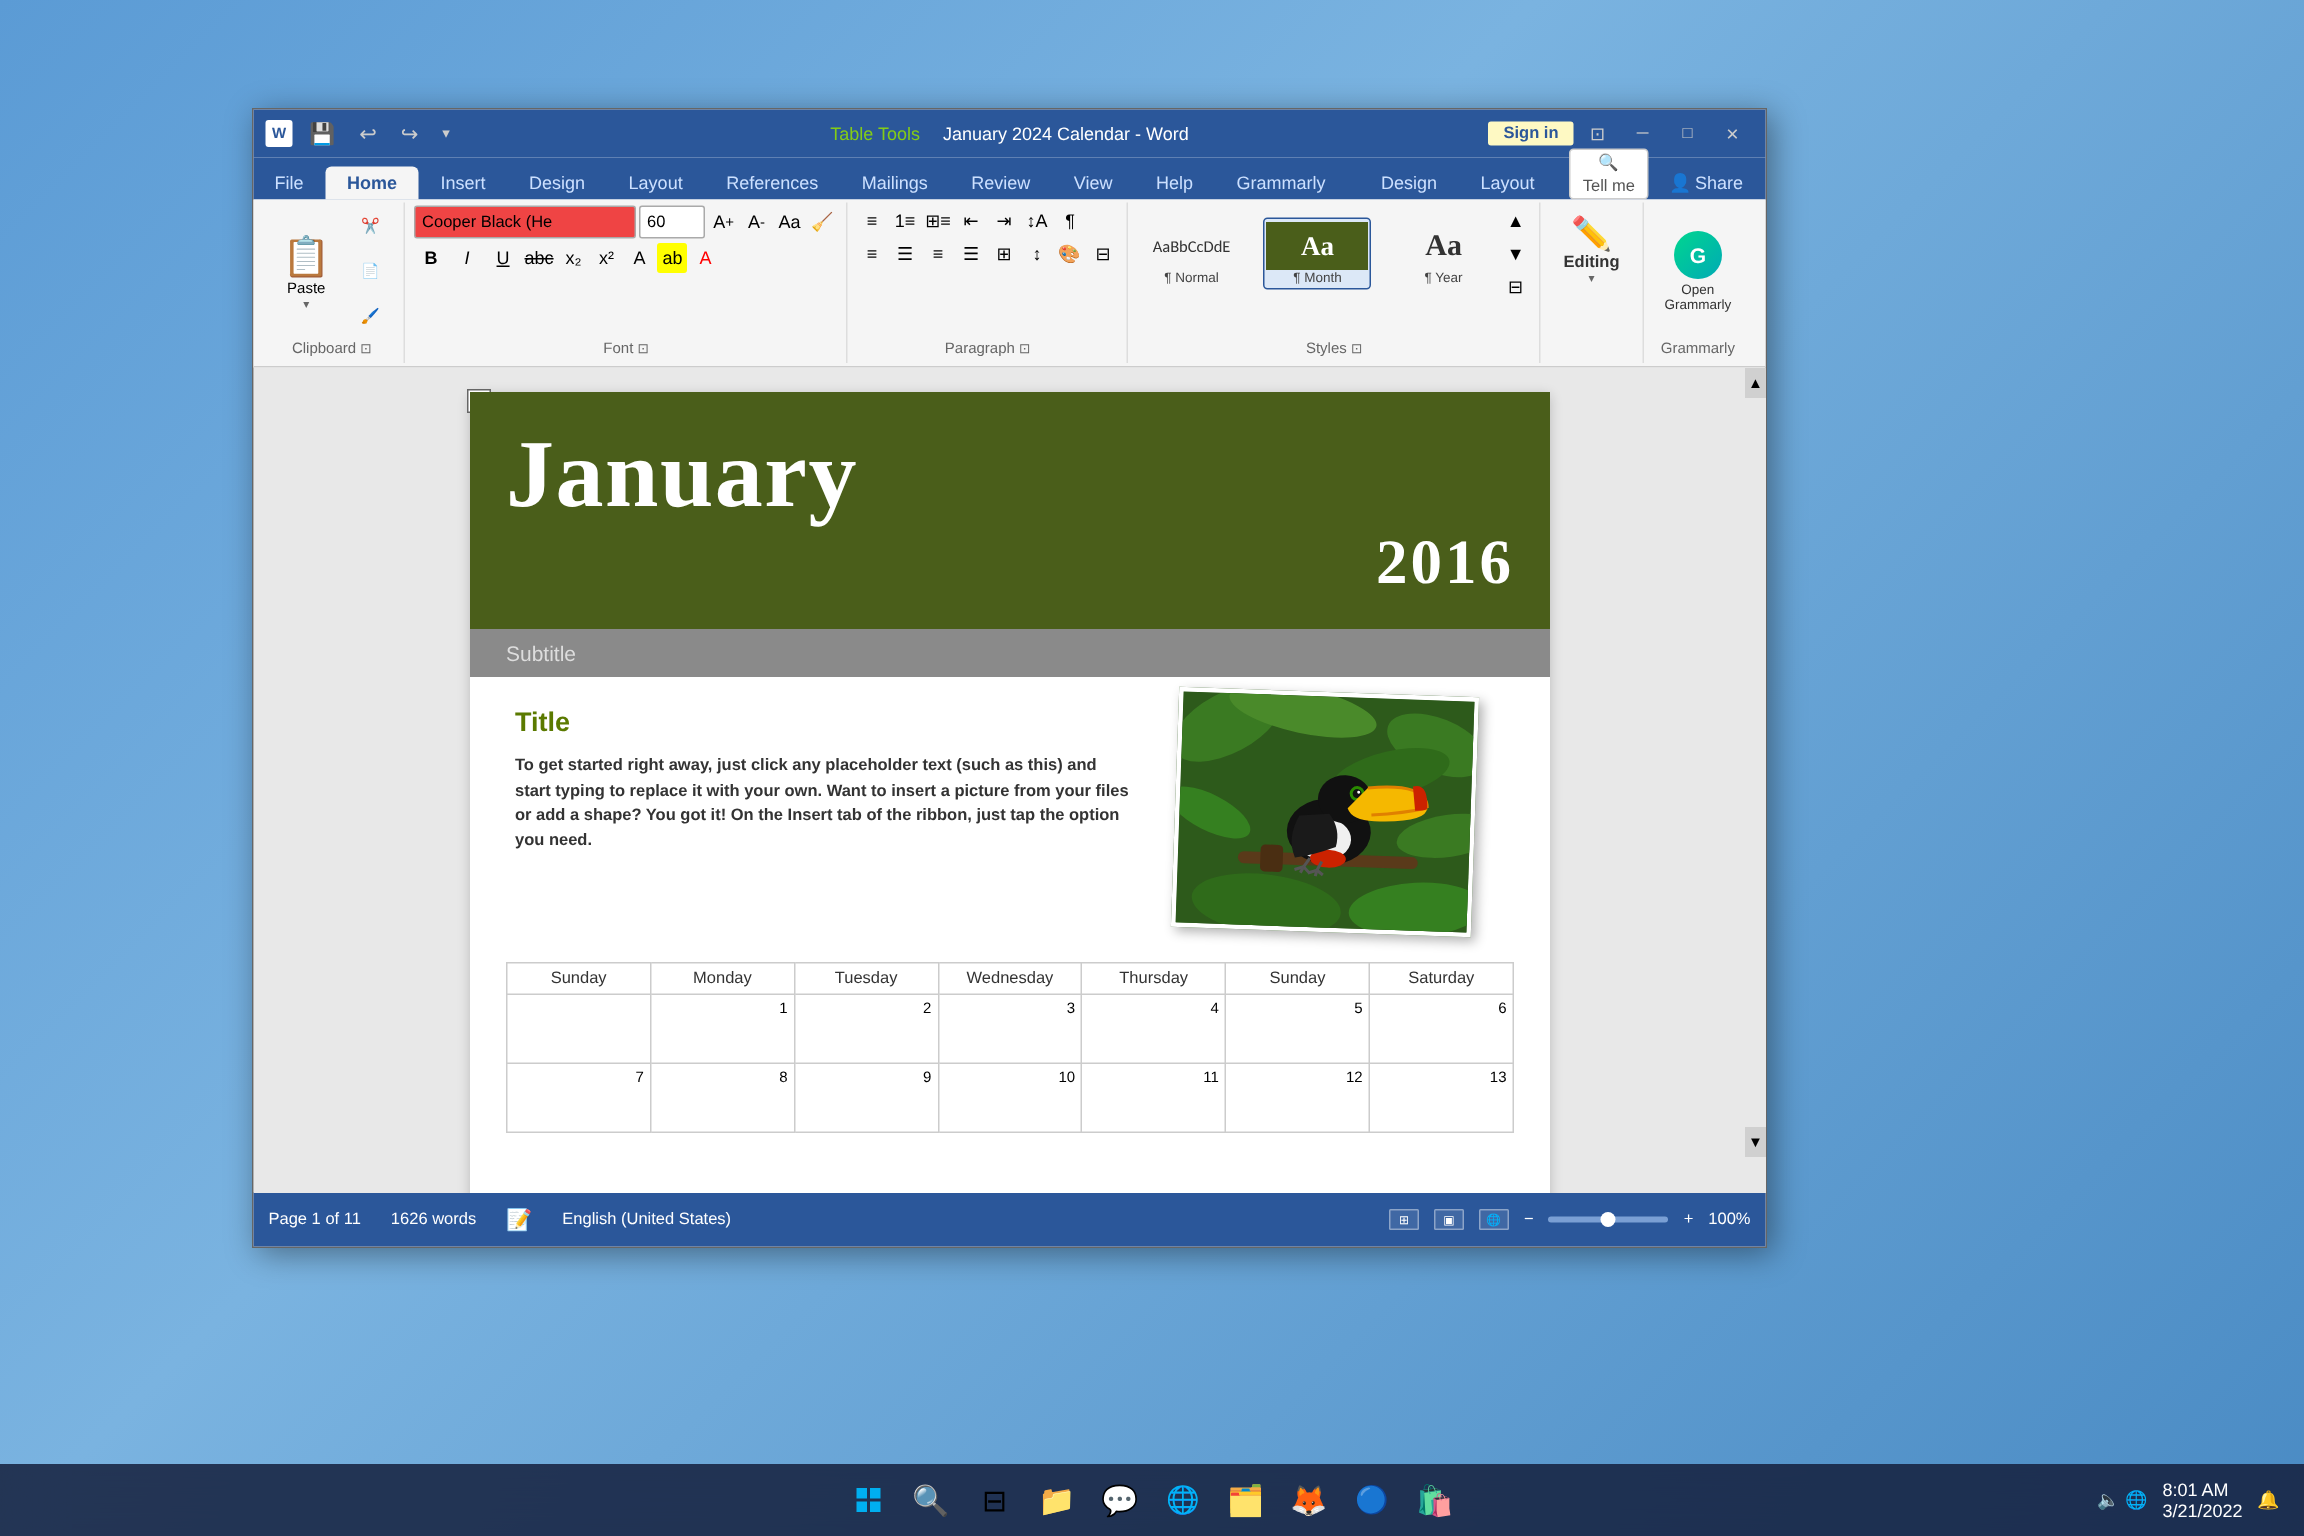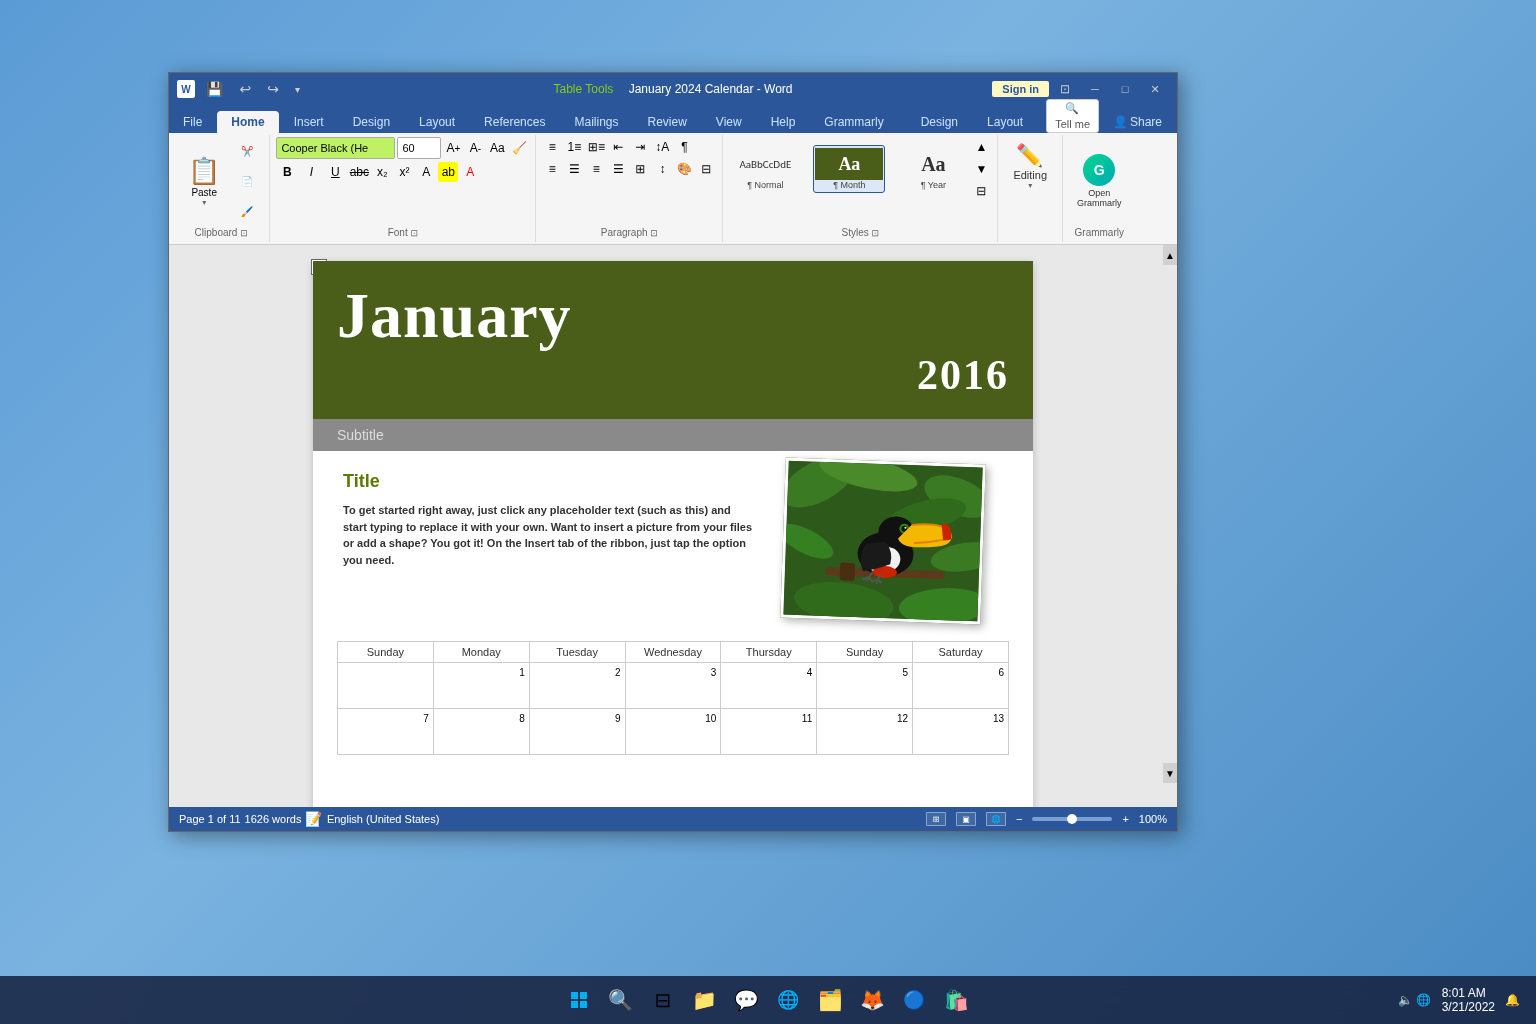--- a/index.html
+++ b/index.html
@@ -201,22 +201,22 @@
       justify-content: center;
     }
 
     
     .font-select {
       font-size: 11px;
       padding: 1px 4px;
       border: 1px solid #aaa;
       border-radius: 2px;
       height: 22px;
-      background: #bef264;
-      width: 119px;
+      background: #ef4444;
+      width: 148px;
     }
     .size-select {
       font-size: 11px;
       padding: 1px 4px;
       border: 1px solid #aaa;
       border-radius: 2px;
       height: 22px;
       background: white;
       width: 44px;
     }
@@ -383,28 +383,28 @@
       border: 1px solid #ccc;
       padding: 4px 4px 30px 4px;
       font-size: 10px;
       text-align: right;
       vertical-align: top;
       width: calc(100%/7);
     }
 
     
     .status-bar {
-      height: 24px;
+      height: 36px;
       background: #2b579a;
       display: flex;
       align-items: center;
       padding: 0 10px;
       color: white;
       font-size: 11px;
-      gap: 4px;
+      gap: 20px;
       flex-shrink: 0;
       justify-content: flex-end;
     }
     .status-right {
       margin-left: auto;
       display: flex;
       align-items: center;
       gap: 10px;
     }
     .zoom-slider {
@@ -593,21 +593,21 @@
           <div class="small-btn">▼</div>
           <div class="small-btn">⊟</div>
         </div>
       </div>
       <div class="ribbon-group-label">Styles <span style="font-size:9px;">⊡</span></div>
     </div>
 
     <div class="ribbon-group">
       <div class="editing-btn">
         <div style="font-size:22px;">✏️</div>
-        <div style="font-size:11px;font-weight:400;color:#333;">Editing</div>
+        <div style="font-size:11px;font-weight:700;color:#333;">Editing</div>
         <div style="font-size:8px;color:#666;">▾</div>
       </div>
       <div class="ribbon-group-label"></div>
     </div>
 
     <div class="ribbon-group" style="border-right:none;">
       <div style="display:flex;gap:4px;align-items:center;flex:1;">
         <div class="grammarly-area">
           <div class="grammarly-icon">G</div>
           <div style="font-size:9px;text-align:center;margin-top:2px;color:#333;">Open<br>Grammarly</div>

